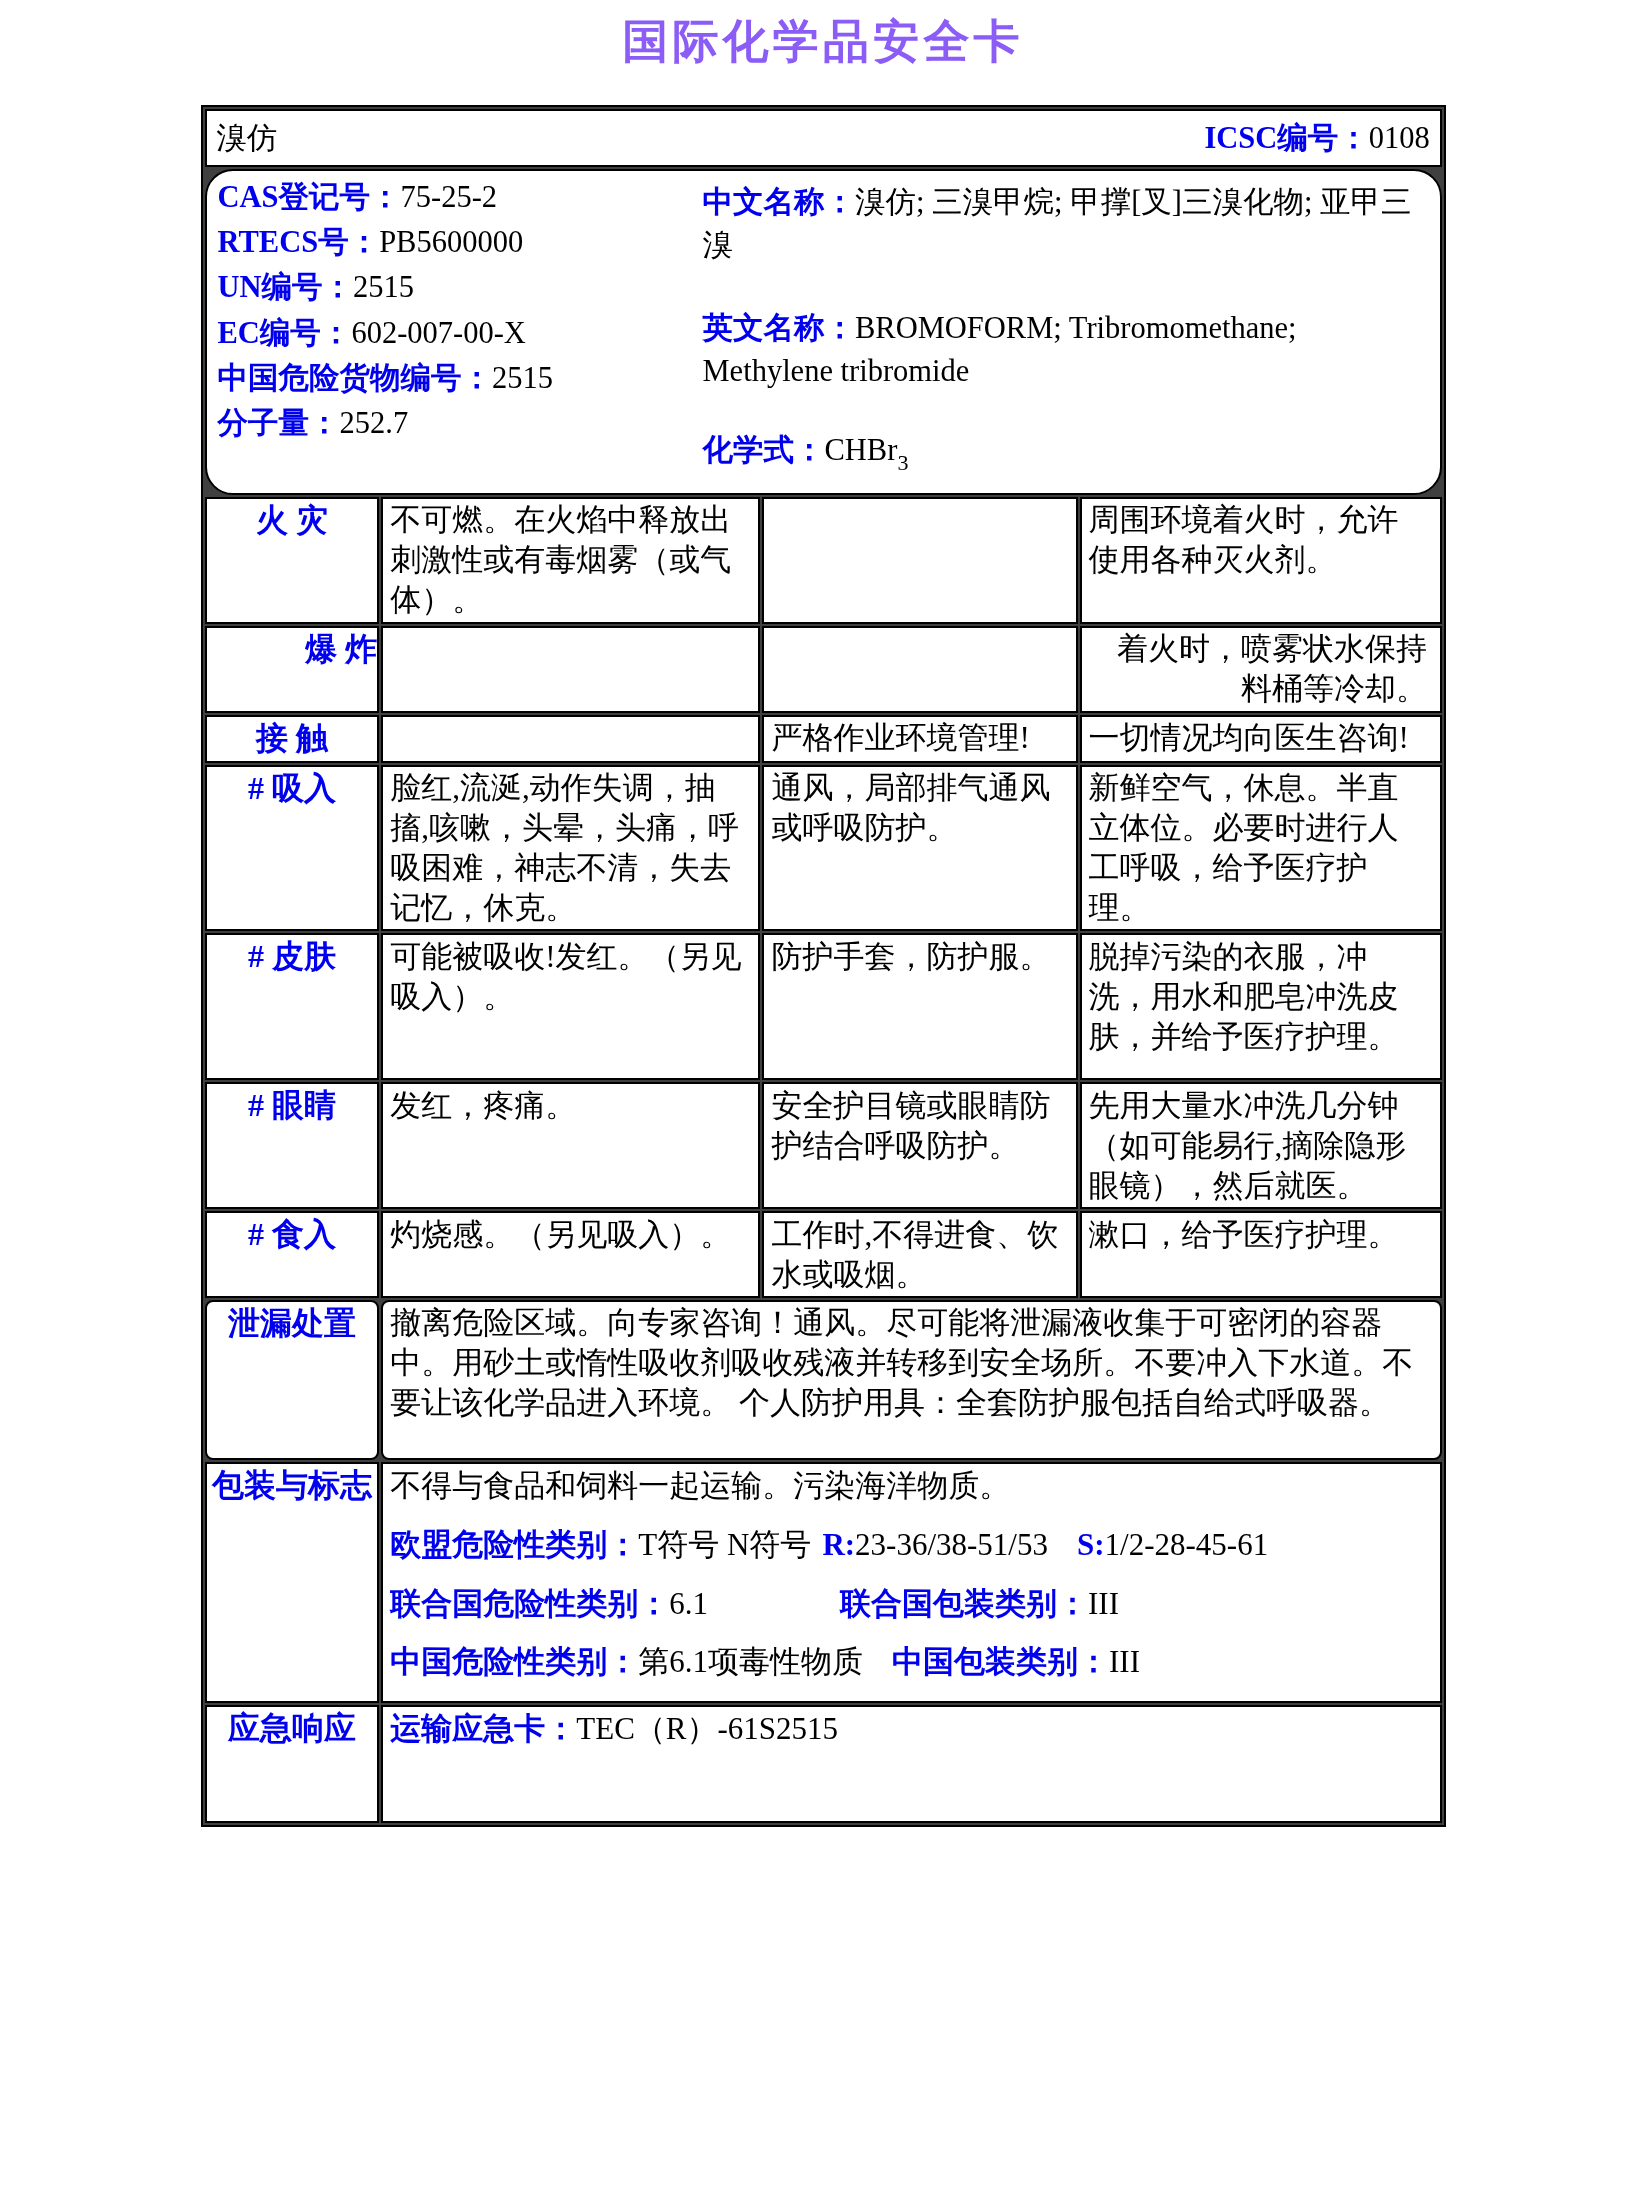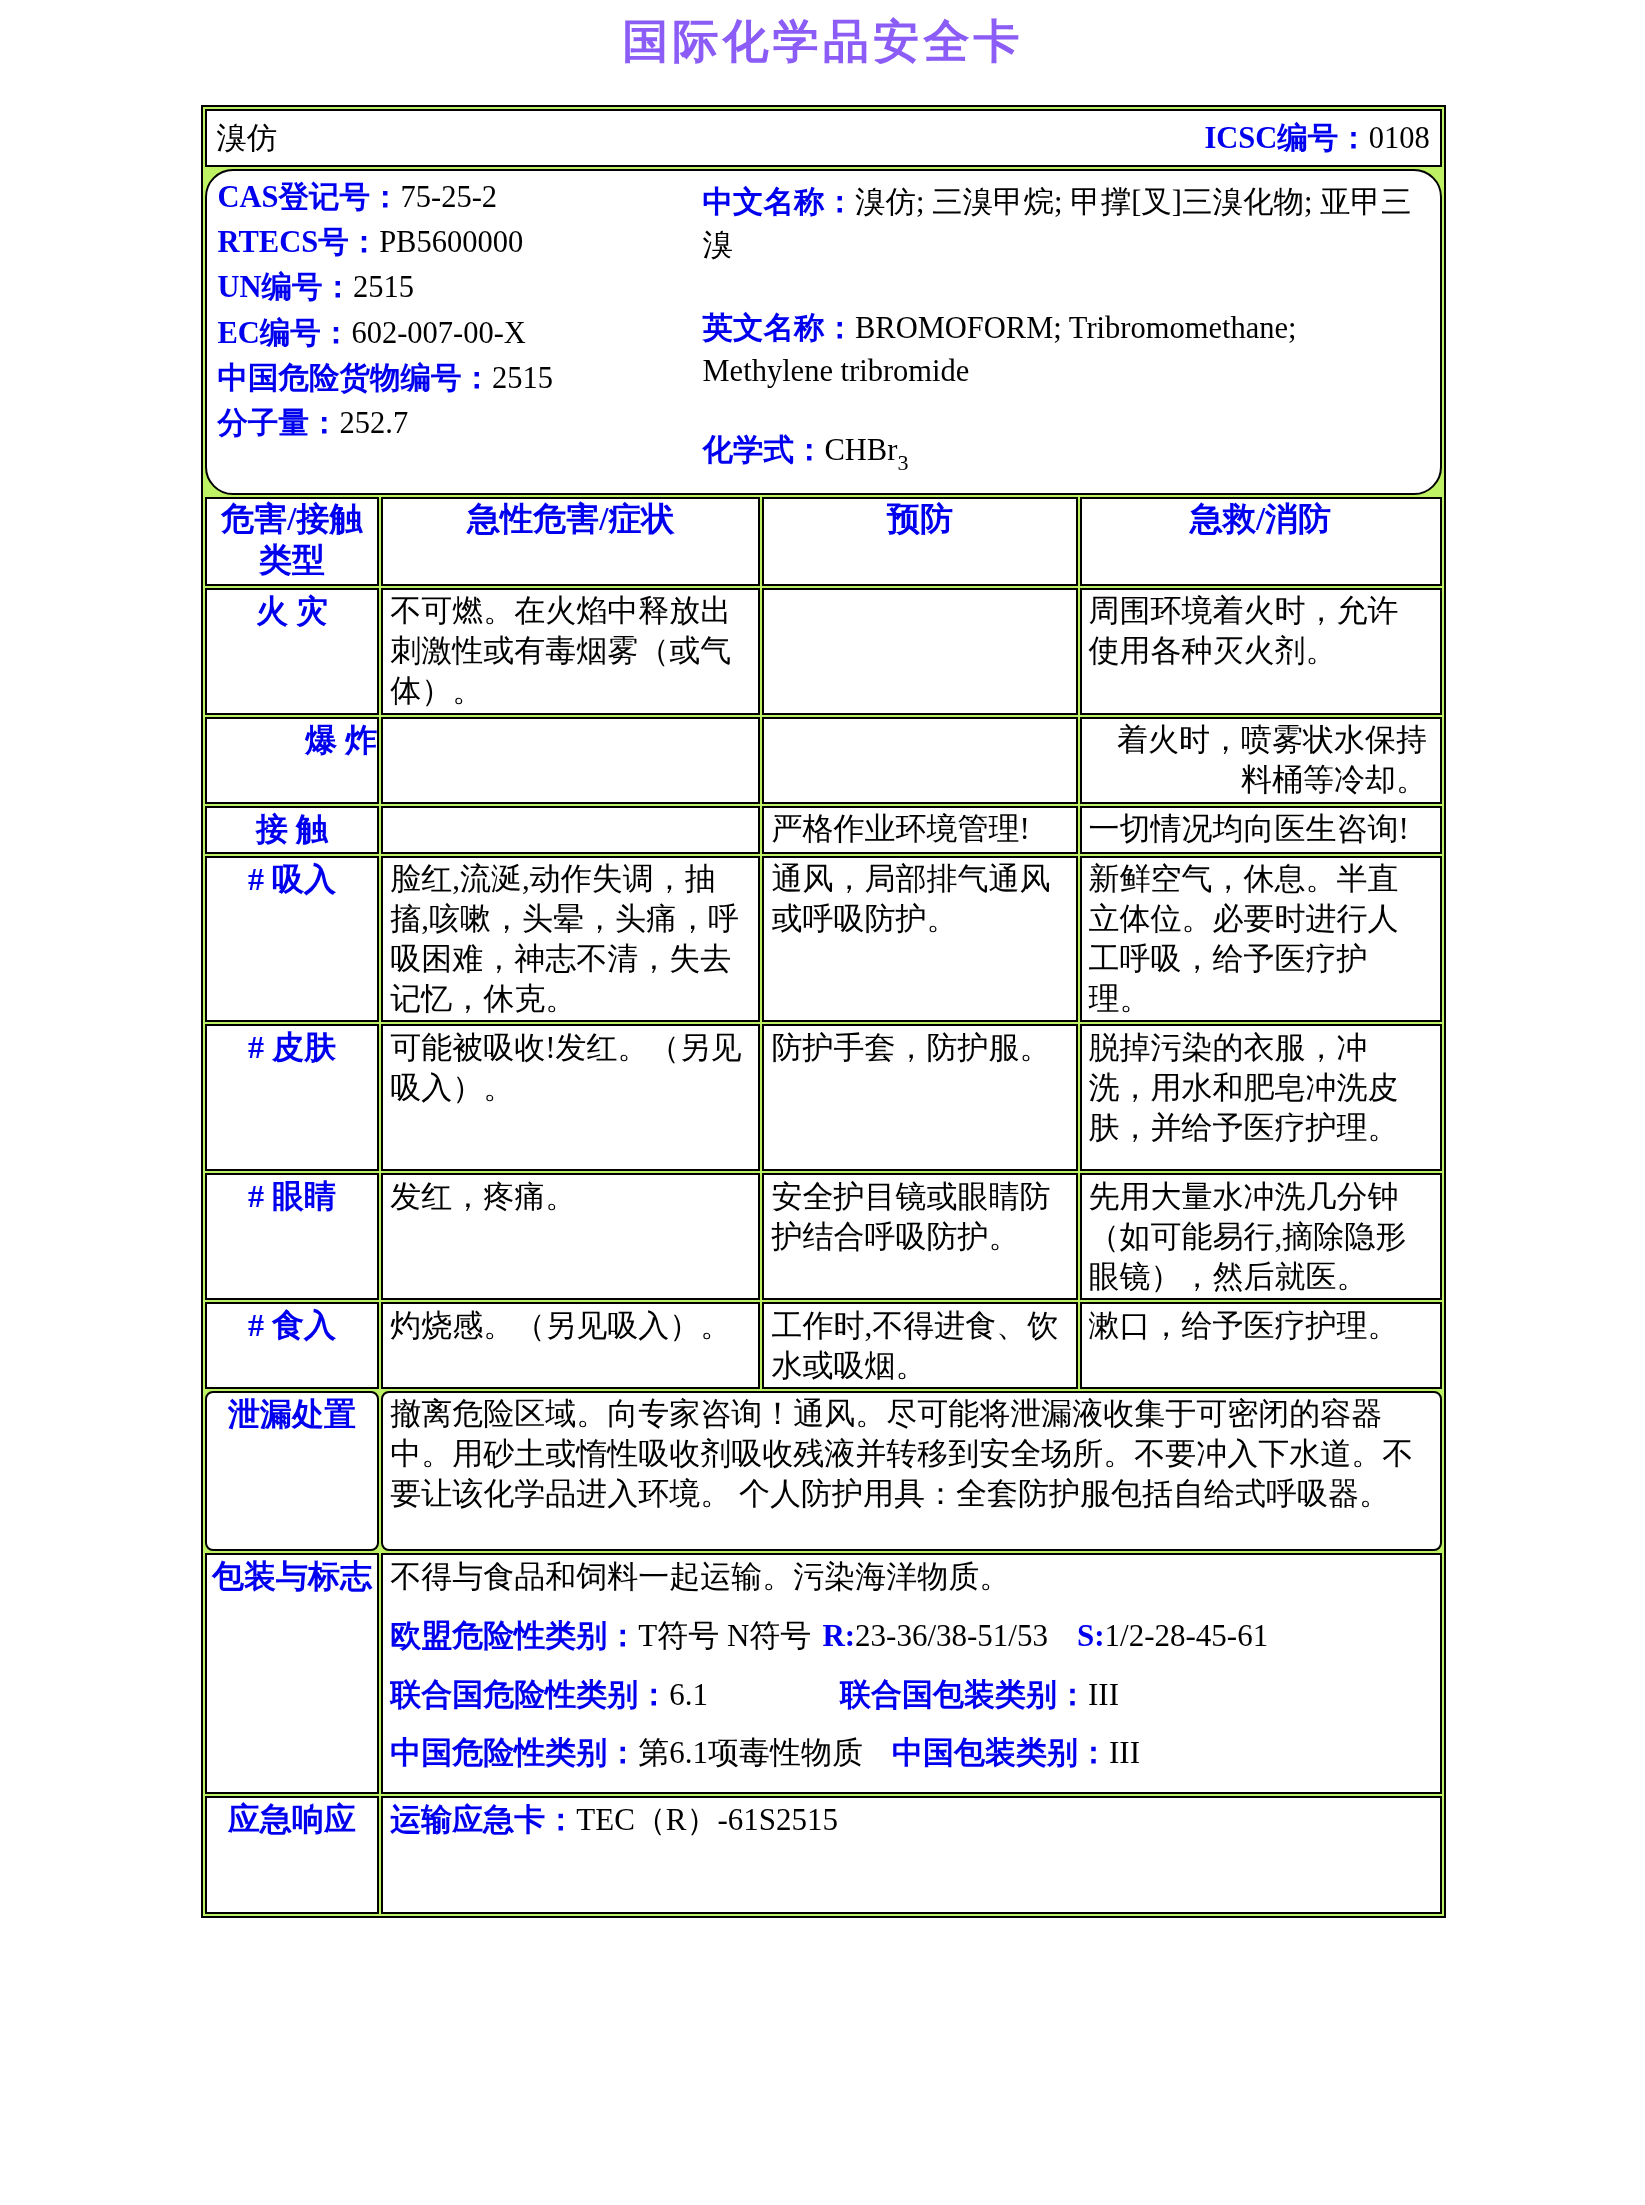--- a/index.html
+++ b/index.html
@@ -24,21 +24,21 @@
     letter-spacing: 4.2px;
     font-family: "Liberation Serif", "DejaVu Serif", serif;
   }
   table.card {
     width: 1245px;
     margin: 32px auto 12px auto;
     border: 2.8px solid #000;
     border-collapse: separate;
     border-spacing: 2.8px;
     table-layout: fixed;
-    background: #bef264;
+    background: #404040;
     font-size: 31px;
   }
   table.card td {
     border: 2.1px solid #000;
     vertical-align: top;
     background: #fff;
   }
   col.c1 { width: 14.2%; }
   col.c2 { width: 30.8%; }
   col.c3 { width: 25.6%; }
@@ -138,26 +138,20 @@
           </div>
           <div class="info-right">
             <p><span class="blue">中文名称：</span><span class="black">溴仿; 三溴甲烷; 甲撑[叉]三溴化物; 亚甲三溴</span></p>
             <p class="nblock-en"><span class="blue">英文名称：</span><span class="black">BROMOFORM; Tribromomethane; Methylene tribromide</span></p>
             <p class="nblock-formula"><span class="blue">化学式：</span><span class="black">CHBr</span><sub class="fsub black">3</sub></p>
           </div>
         </div>
       </td>
     </tr>
 
-    <tr>
-      <td class="thead blue">危害/接触类型</td>
-      <td class="thead blue">急性危害/症状</td>
-      <td class="thead blue">预防</td>
-      <td class="thead blue">急救/消防</td>
-    </tr>
 
     <tr class="r-fire">
       <td class="rowlabel blue">火 灾</td>
       <td class="cell">不可燃。在火焰中释放出刺激性或有毒烟雾（或气体）。</td>
       <td class="cell"></td>
       <td class="cell">周围环境着火时，允许使用各种灭火剂。</td>
     </tr>
 
     <tr class="r-explosion">
       <td class="rowlabel blue">爆 炸</td>

